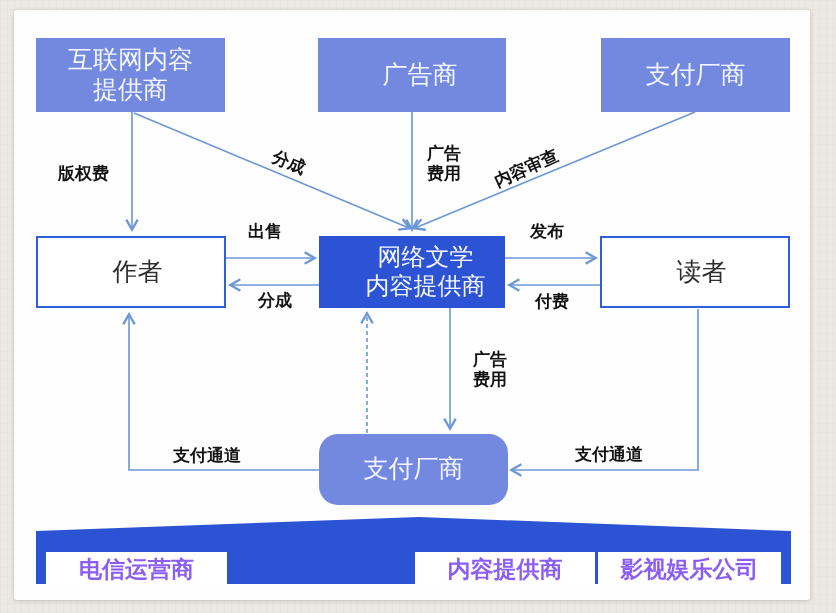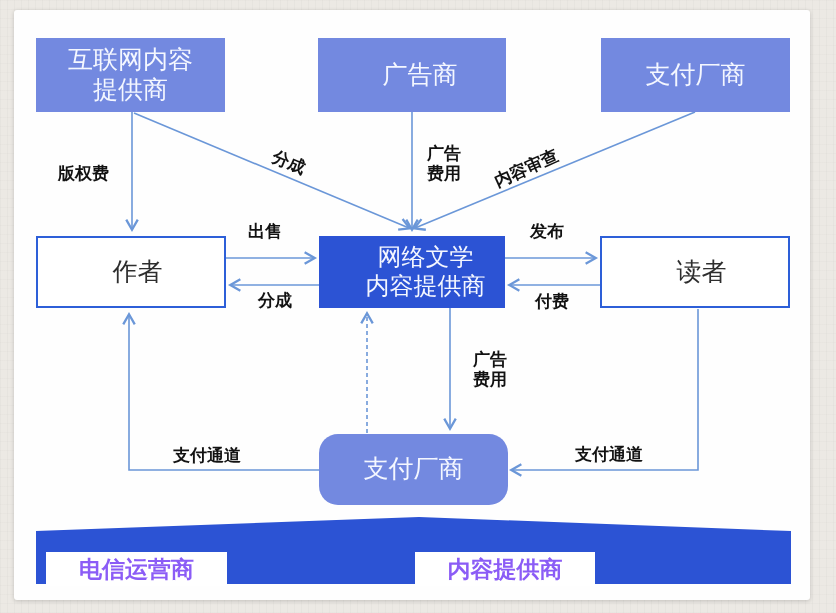--- a/index.html
+++ b/index.html
@@ -106,15 +106,16 @@
     <div class="elabel" style="left:521px;top:281px;">付费</div>
     <div class="elabel" style="left:459px;top:339px;">
       <span class="l">广告</span>
       <span class="l">费用</span>
     </div>
     <div class="elabel" style="left:159px;top:435px;">支付通道</div>
     <div class="elabel" style="left:561px;top:434px;">支付通道</div>
 
     <div class="band-item" style="left:32px;width:181px;">电信运营商</div>
     <div class="band-item" style="left:401px;width:180px;">内容提供商</div>
+    <div class="band-item" style="left:584px;width:183px;">影视娱乐公司</div>
 
   </div>
 </div>
 
 </body></html>

